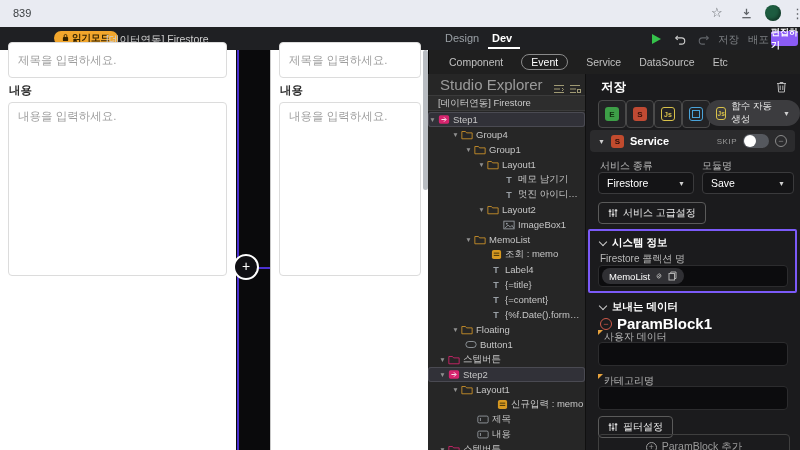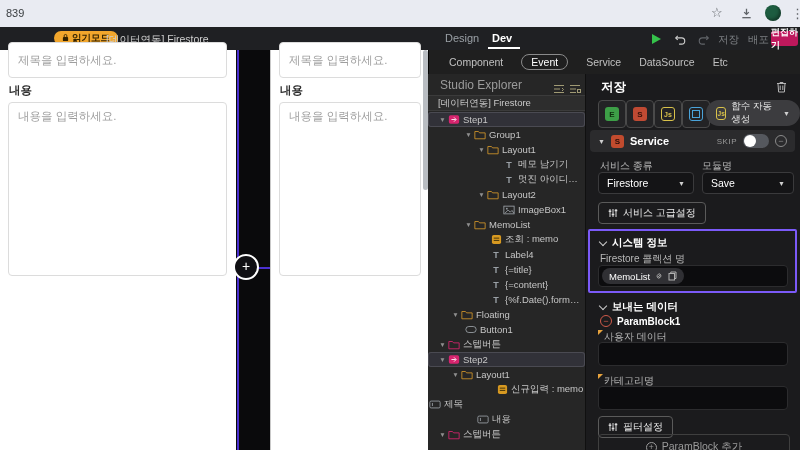--- a/index.html
+++ b/index.html
@@ -2,37 +2,37 @@
 <html><head>
 <meta charset="utf-8">
 <style>
   html,body{margin:0;padding:0;background:#000;}
   #app{position:relative;width:800px;height:450px;overflow:hidden;
        font-family:"Liberation Sans",sans-serif;background:#0b0b0d;}
   .abs{position:absolute;}
 
   
   .browser{left:0;top:0;width:800px;height:27px;background:#e9ebf2;color:#3c4043;}
-  .tabtxt{left:6px;top:7px;font-size:11px;color:#3c4043;}
+  .tabtxt{left:13px;top:7px;font-size:11px;color:#3c4043;}
   .bicon{top:5px;font-size:13px;color:#5f6368;cursor:pointer;}
   .avatar{left:765px;top:5px;width:16px;height:16px;border-radius:50%;
           background:#1d5c40;box-shadow:inset -2px -2px 3px rgba(0,0,0,.35);}
 
   
   .toolbar{left:0;top:27px;width:800px;height:23px;background:#1f2023;}
   .readmode{left:54px;top:4px;height:14px;padding:0 8px;background:#f2a62c;border-radius:8px;
             display:flex;align-items:center;gap:3px;font-size:9.5px;font-weight:700;color:#332200;cursor:pointer;}
   .doctitle{left:106px;top:6px;font-size:10.5px;color:#cfcfcf;}
   .modetab{top:5px;font-size:11px;color:#9aa0a6;cursor:pointer;}
   .modetab.active{color:#fff;font-weight:700;}
   .devline{left:488px;top:20px;width:32px;height:2px;background:#fff;}
   .play{left:652px;top:7px;width:0;height:0;border-left:9px solid #35c24b;
         border-top:5px solid transparent;border-bottom:5px solid transparent;cursor:pointer;}
   .tbtxt{top:6px;font-size:10.5px;color:#7c7f83;cursor:pointer;}
-  .editbtn{left:771px;top:4px;width:27px;height:15px;background:#be185d;border-radius:3px;
+  .editbtn{left:771px;top:4px;width:27px;height:15px;background:#8b5cf6;border-radius:3px;
            color:#fff;font-size:9px;font-weight:700;display:flex;align-items:center;justify-content:center;cursor:pointer;}
 
   
   .canvas{left:0;top:50px;width:428px;height:400px;background:#0a0a0c;}
   .panel{background:#fff;position:absolute;top:0;height:400px;}
   .p-input{position:absolute;border:1px solid #dcdcdc;border-radius:4px;background:#fff;
            font-size:11.5px;color:#9e9e9e;font-family:"Liberation Sans",sans-serif;padding:6px 9px;box-sizing:border-box;}
   .p-input::placeholder{color:#9e9e9e;opacity:1;}
   .p-label{position:absolute;font-size:11.5px;color:#2f2f2f;font-weight:600;}
   .guide-v{left:237px;top:50px;width:2px;height:400px;background:#4a30d0;}
@@ -45,21 +45,21 @@
 
   
   .sidetabs{left:428px;top:50px;width:372px;height:24px;background:#1f1f1f;display:flex;
             align-items:center;gap:18px;padding-left:20px;box-sizing:border-box;border-left:1px solid #000;}
   .ntab{font-size:10.5px;color:#c0c0c0;cursor:pointer;white-space:nowrap;}
   .ntab.pill{border:1px solid #8a8a8a;border-radius:9px;padding:1px 9px;color:#fff;}
 
   
   .explorer{left:428px;top:74px;width:157px;height:376px;background:#262626;overflow:hidden;}
   .exhead{position:absolute;left:0;top:0;width:157px;height:21px;display:flex;align-items:center;}
-  .exhead .t{margin-left:12px;font-size:12px;color:#9b9b9b;}
+  .exhead .t{margin-left:12px;font-size:15px;color:#9b9b9b;}
   .rootrow{position:absolute;left:0;top:21px;width:157px;height:16px;background:#2d2d2d;
            border-top:1px solid #3b3b3b;border-bottom:1px solid #3b3b3b;display:flex;align-items:center;
            font-size:9.5px;color:#c9c9c9;padding-left:10px;box-sizing:border-box;cursor:pointer;}
   #tree{position:absolute;left:0;top:38px;width:157px;}
   .trow{display:flex;align-items:center;height:15px;font-size:9.5px;color:#c6c6c6;
         white-space:nowrap;cursor:pointer;box-sizing:border-box;}
   .trow.sel{background:#313138;box-shadow:inset 0 0 0 1px #4a4a52;border-radius:3px;}
   .tarr{width:9px;font-size:6.5px;color:#8f8f8f;flex:0 0 9px;text-align:center;}
   .tico{width:14px;flex:0 0 14px;display:flex;align-items:center;justify-content:center;}
   .ti-t{color:#9aa0a6;font-size:9px;font-weight:700;}
@@ -206,29 +206,38 @@
       </span>
       <span style="position:absolute;left:141px;top:6px;cursor:pointer;">
         <svg width="12" height="10" viewBox="0 0 12 10">
             <path d="M1 1.5h10M1 5h6M1 8.5h6" stroke="#a09a74"></path>
             <rect x="8.5" y="5.5" width="3" height="3" fill="none" stroke="#a09a74"></rect>
           </svg>
       </span>
     </div>
     <div class="rootrow">[데이터연동] Firestore</div>
     <div id="tree">
-        <div class="trow sel" style="padding-left: 10px;">
+        <div class="trow sel" style="">
           <span class="tarr">▼</span>
           <span class="tico">
             <svg width="12" height="11" viewBox="0 0 14 12">
               <rect x="1" y="1" width="12" height="10" rx="2" fill="#d6246e"></rect>
               <path d="M4 6h5M7 3.5 9.5 6 7 8.5" stroke="#fff" fill="none"></path>
             </svg>
           </span>
           <span class="tlabel">Step1</span>
+        </div>
+        <div class="trow" style="padding-left: 23px;">
+          <span class="tarr">▼</span>
+          <span class="tico">
+            <svg width="12" height="11" viewBox="0 0 14 12">
+              <path d="M1 2.5h4.2l1.3 1.6H13V11H1z" fill="none" stroke="#d0952a"></path>
+            </svg>
+          </span>
+          <span class="tlabel">Group4</span>
         </div>
         <div class="trow" style="padding-left: 36px;">
           <span class="tarr">▼</span>
           <span class="tico">
             <svg width="12" height="11" viewBox="0 0 14 12">
               <path d="M1 2.5h4.2l1.3 1.6H13V11H1z" fill="none" stroke="#d0952a"></path>
             </svg>
           </span>
           <span class="tlabel">Group1</span>
         </div>
@@ -361,21 +370,21 @@
         </div>
         <div class="trow" style="padding-left: 67px;">
           <span class="tico">
             <svg width="11" height="11" viewBox="0 0 12 12">
               <rect x="1" y="1" width="10" height="10" rx="2" fill="#d79921"></rect>
               <path d="M3 4.5h6M3 7h6" stroke="#3a2c08"></path>
             </svg>
           </span>
           <span class="tlabel">신규입력 : memo</span>
         </div>
-        <div class="trow" style="">
+        <div class="trow" style="padding-left: 48px;">
           <span class="tico">
             <svg width="12" height="9" viewBox="0 0 14 10">
               <rect x="1" y="1" width="12" height="8" rx="1.5" fill="none" stroke="#9aa0a6"></rect>
               <path d="M4 3.2v3.6" stroke="#9aa0a6"></path>
             </svg>
           </span>
           <span class="tlabel">제목</span>
         </div>
         <div class="trow" style="padding-left: 48px;">
           <span class="tico">
@@ -472,21 +481,21 @@
         <path d="M2.8 2.5V1h5.2v6.5H6.5" fill="none" stroke="#b0b0b0"></path>
       </svg>
   </div>
 
   <div class="abs sechead" style="left:600px;top:300px;">
     <span class="chev"></span>
     <span>보내는 데이터</span>
   </div>
   <div class="abs" style="left:600px;top:315px;display:flex;align-items:center;gap:5px;">
     <span class="pbminus">−</span>
-    <span style="font-size:10px;color:#fff;font-weight:700;">ParamBlock1</span>
+    <span style="font-size:15px;color:#fff;font-weight:700;">ParamBlock1</span>
   </div>
   <div class="abs flabel" style="left:598px;top:330px;"><span class="reqmark"></span><span>사용자 데이터</span></div>
   <input class="abs dinput" style="left: 598px; top: 342px; width: 190px; height: 24px; color: rgb(221, 221, 221); font-size: 10px; padding: 0px 8px;" value="">
   <div class="abs flabel" style="left:598px;top:374px;"><span class="reqmark"></span><span>카테고리명</span></div>
   <input class="abs dinput" style="left: 598px; top: 386px; width: 190px; height: 24px; color: rgb(221, 221, 221); font-size: 10px; padding: 0px 8px;" value="">
   <div class="abs obtn" style="left:598px;top:416px;">
     <svg width="10" height="10" viewBox="0 0 10 10">
         <path d="M2 1v8M5 1v8M8 1v8" stroke="#ddd"></path>
         <path d="M.7 3.2h2.6M3.7 6.4h2.6M6.7 2.4h2.6" stroke="#ddd" stroke-width="1.5"></path>
       </svg>

